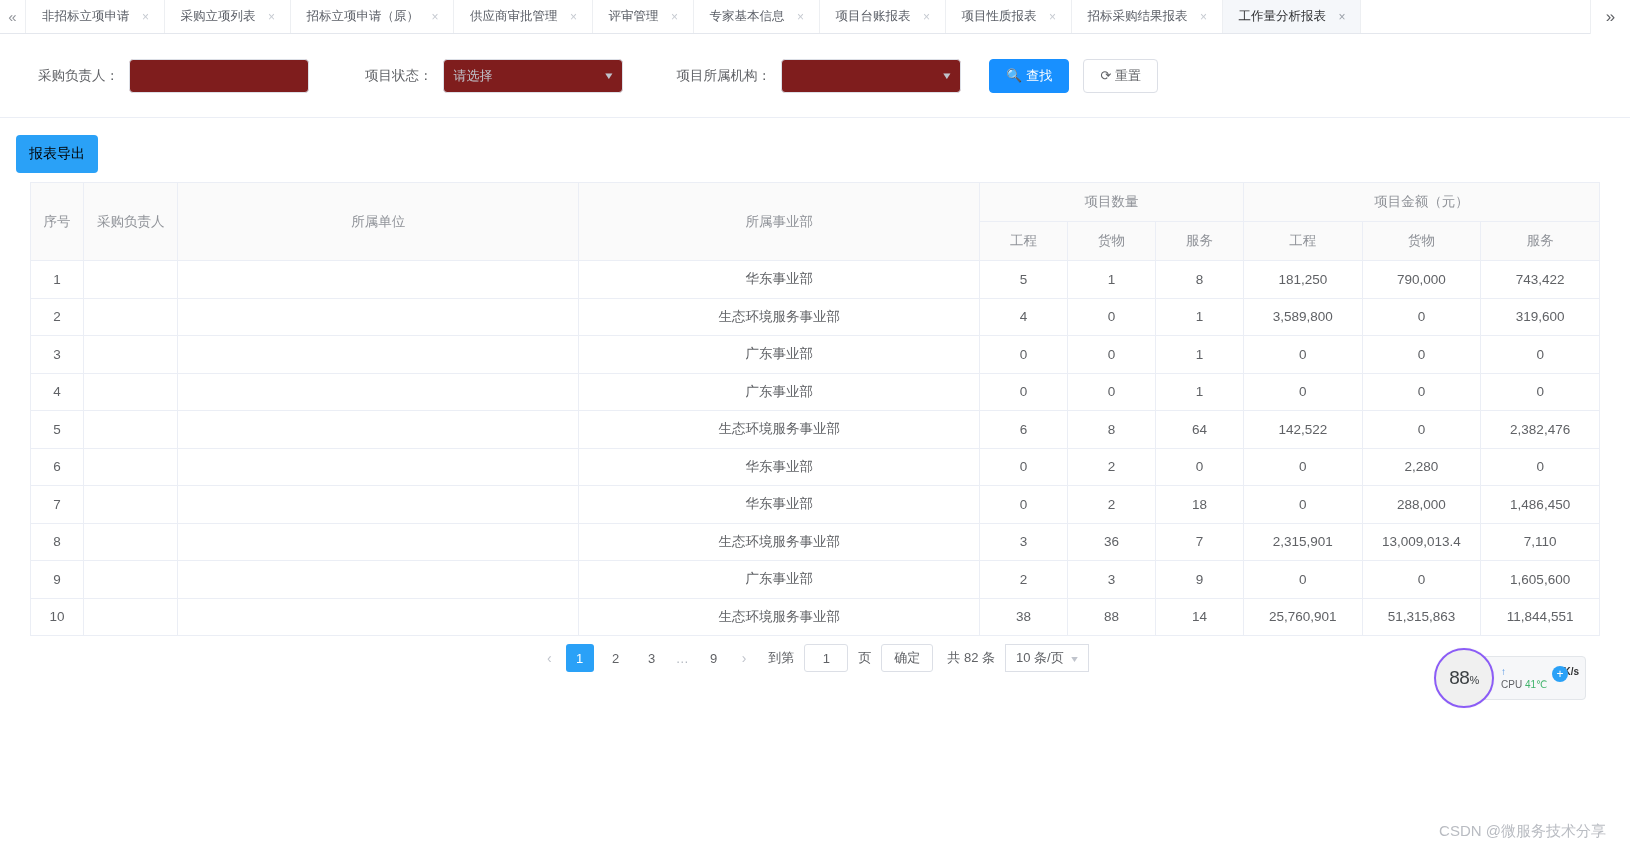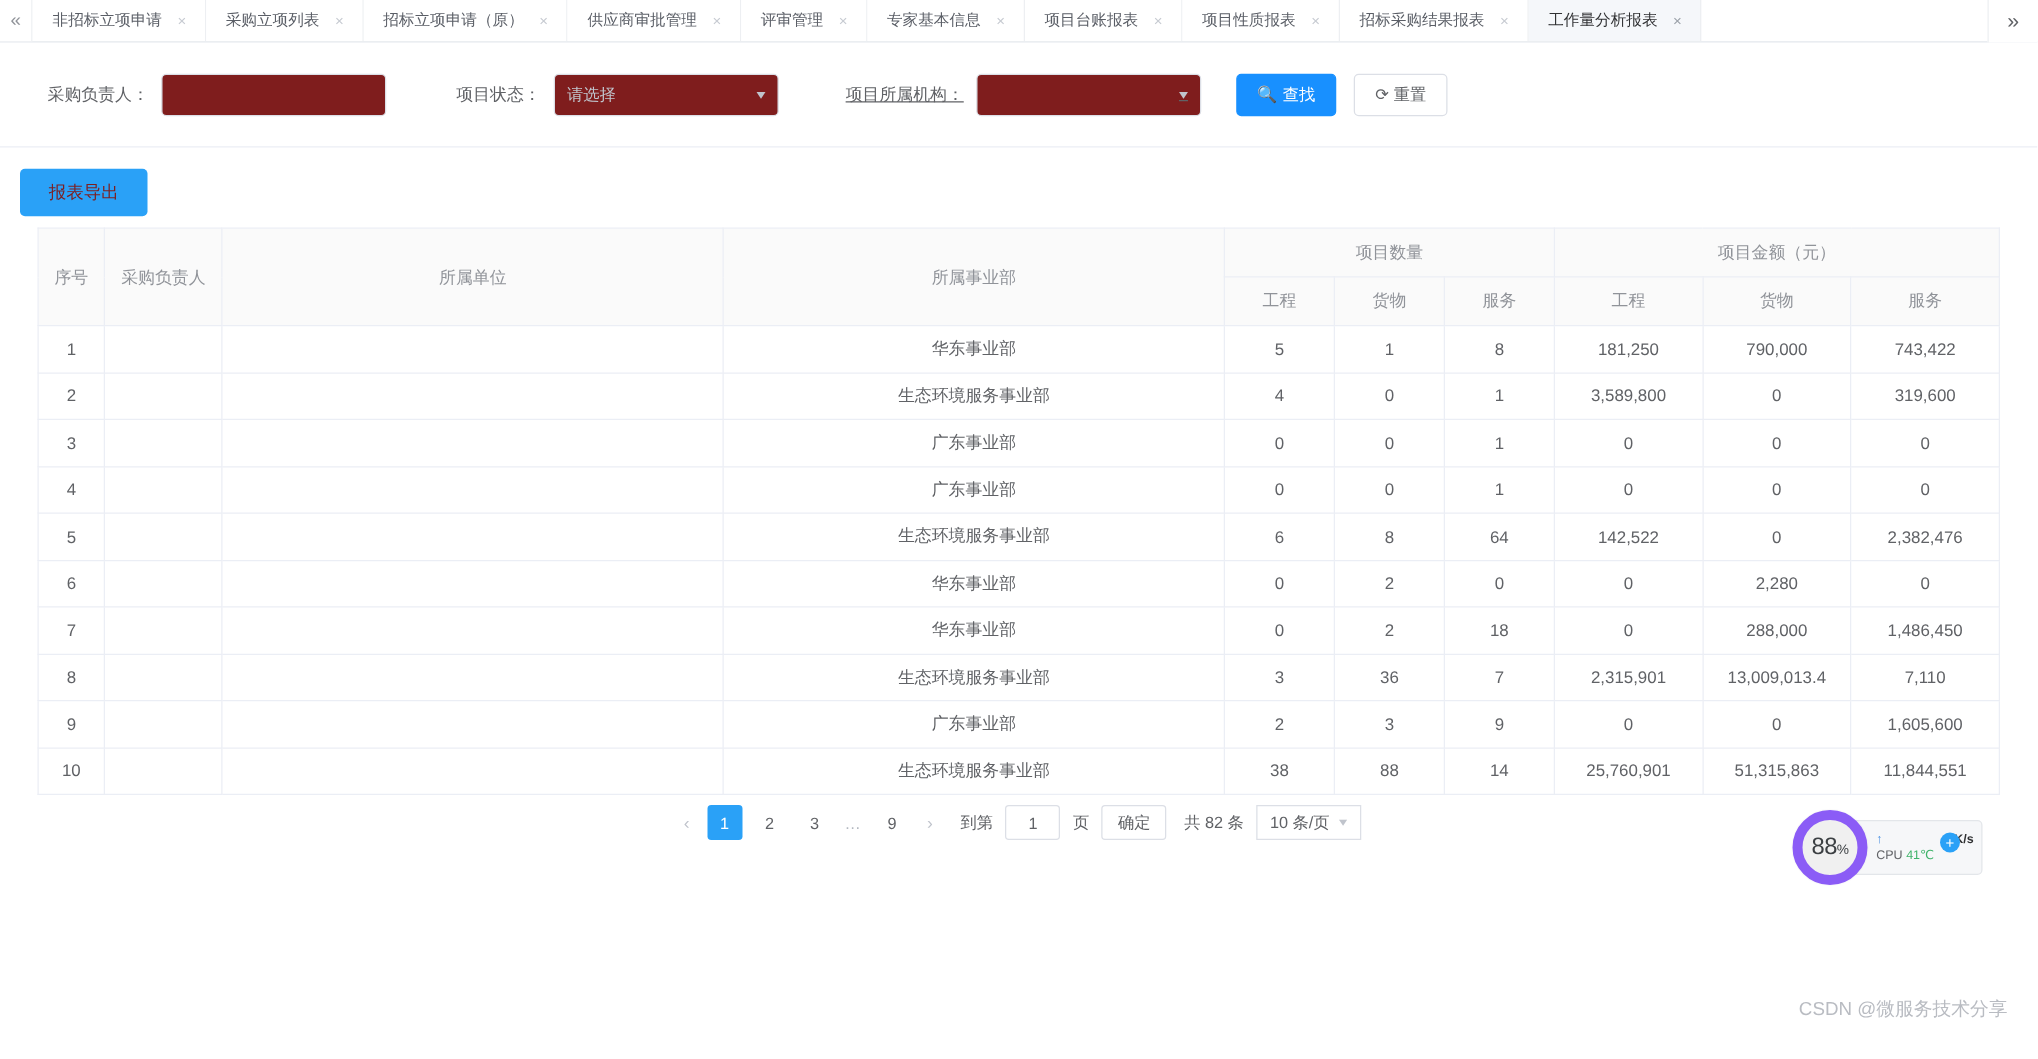--- a/index.html
+++ b/index.html
@@ -67,36 +67,36 @@
   }
   .inp.w180 { width: 180px; }
   .inp.w80 { width: 80px; }
   .inp .ph { color: #c0c4cc; }
   .caret {
     margin-left: auto; color: #c0c4cc; font-size: 11px;
     transform: scaleX(1.3);
   }
   .dash { color: #c8ccd4; margin: 0 7px; font-size: 13px; }
   .gap-l { margin-left: 56px; }
-  .gap-l2 { margin-left: 54px; text-decoration: underline; }
+  .gap-l2 { margin-left: 54px; }
   .gap-l3 { margin-left: 48px; }
   .btn {
     height: 34px; border-radius: 4px; font-size: 13px;
     display: inline-flex; align-items: center; justify-content: center;
     gap: 4px; padding: 0 16px; cursor: pointer; white-space: nowrap;
   }
   .btn-primary { background: #1890ff; color: #fff; border: 1px solid #1890ff; }
   .btn-default { background: #fff; color: #606266; border: 1px solid #dcdfe6; }
   .ic { display: inline-block; line-height: 1; font-size: 13px; }
 
   
   .exportrow { padding: 17px 0 0 16px; height: 64px; }
   .btn-export {
-    background: #2aa1f7; color: #7f1d1d; border: none;
-    height: 38px; border-radius: 4px; padding: 0 23px;
+    background: #2aa1f7; color: #000000; border: none;
+    height: 38px; border-radius: 4px; padding: 0 13px;
     font-size: 14px; display: inline-flex; align-items: center;
     justify-content: center; cursor: pointer;
   }
 
   
   .tablewrap { padding: 0 30px; }
   table.grid {
     width: 100%; border-collapse: collapse;
     border: 1px solid #ebeef5;
     table-layout: fixed;
@@ -154,21 +154,21 @@
   .pg-size .caret2 { color: #c0c4cc; font-size: 10px; transform: scaleX(1.3); }
 
   
   .cpuwidget {
     position: absolute; left: 1434px; top: 648px;
     display: flex; align-items: center;
   }
   .cpuring {
     width: 60px; height: 60px; border-radius: 50%;
     background: #f0f0f0;
-    border: 8px solid #8b5cf6;
+    border: 2px solid #8b5cf6;
     display: flex; align-items: center; justify-content: center;
     position: relative; z-index: 3;
     box-shadow: 0 0 0 1px rgba(0,0,0,0.02);
   }
   .cpuring .pv { font-size: 19px; color: #3c4043; letter-spacing: -.5px; }
   .cpuring .pv small { font-size: 11px; }
   .cpupanel {
     margin-left: -12px; z-index: 2;
     background: #f6f7f9; border: 1px solid #e3e6ea;
     border-radius: 4px; height: 44px; width: 104px;
@@ -183,21 +183,21 @@
   .cpupanel .r2 .tmp { color: #3fb36a; }
   .cpuplus {
     position: absolute; left: 118px; top: 18px;
     width: 16px; height: 16px; border-radius: 50%;
     background: #2aa1f7; color: #fff; font-size: 12px;
     display: flex; align-items: center; justify-content: center;
     z-index: 4;
   }
 
   .watermark {
-    position: absolute; right: 24px; bottom: 30px;
+    position: absolute; right: 24px; bottom: 6px;
     font-size: 15px; color: #b9bcc2;
     white-space: nowrap;
   }
 </style>
 </head>
 <body>
 
 <div class="app">
 
   <div class="tabbar">

